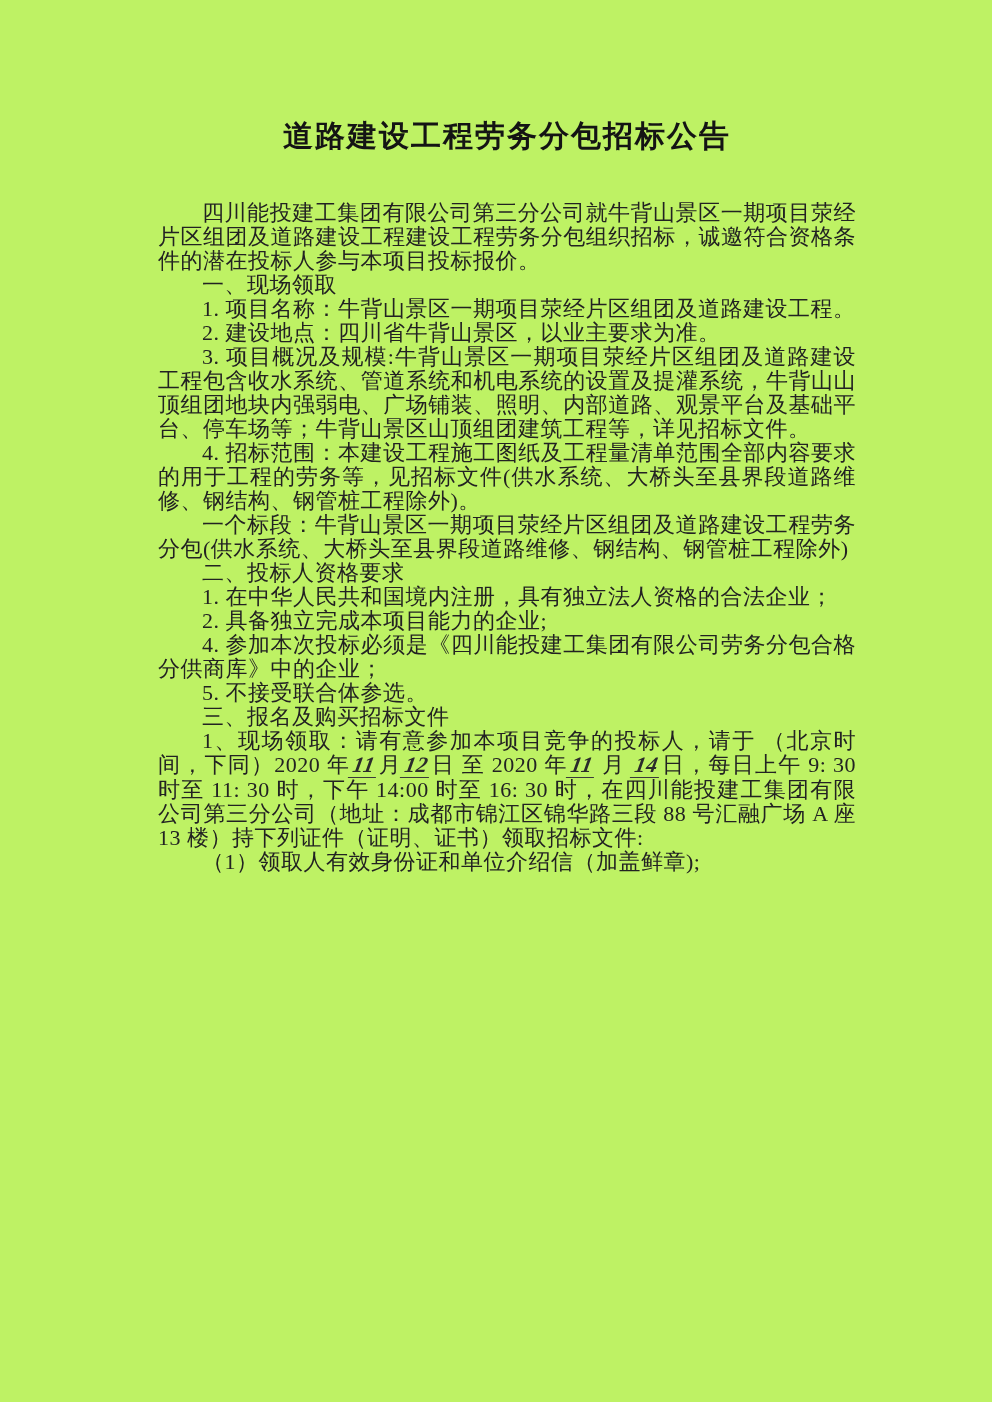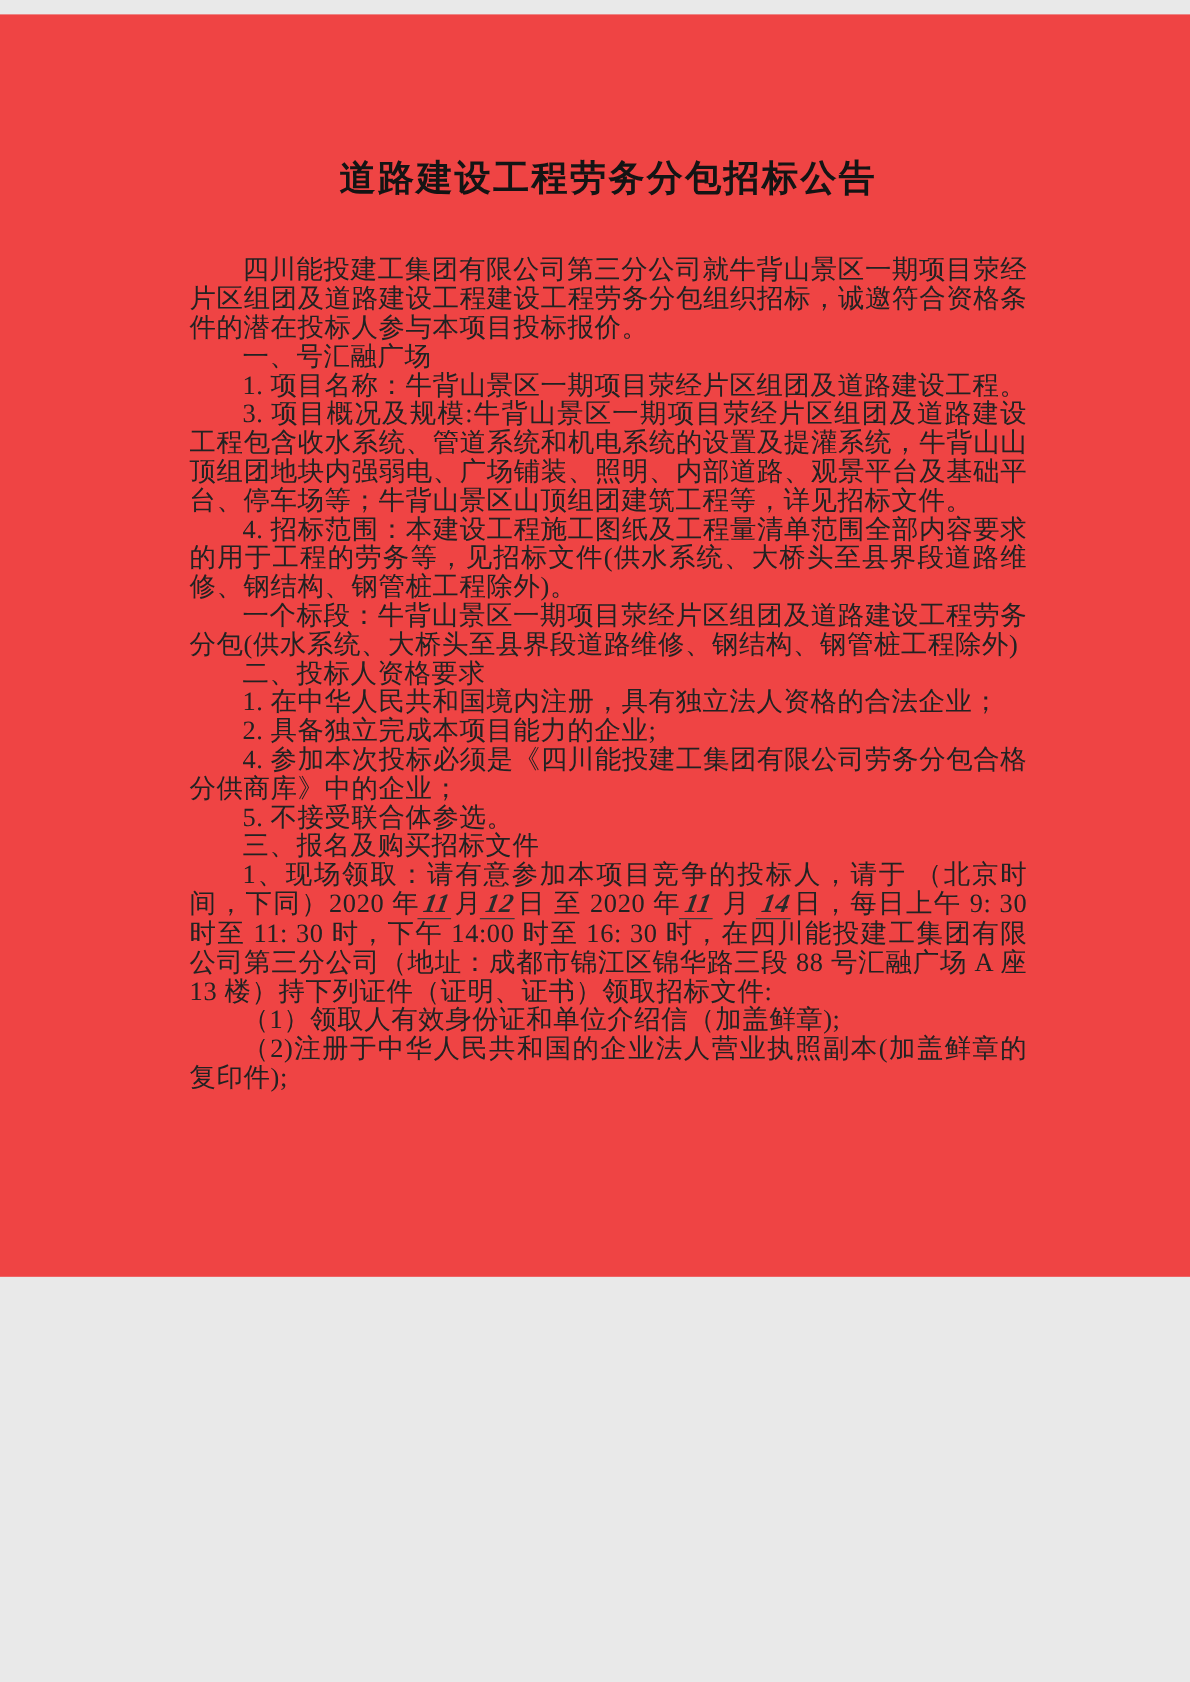--- a/index.html
+++ b/index.html
@@ -1,21 +1,21 @@
 <!DOCTYPE html>
 <html><head>
 <meta charset="utf-8">
 <style>
   html, body { margin: 0; padding: 0; background: #e9e9e9; }
   .page {
     position: relative;
     width: 992px;
-    height: 1052px;
-    margin: 12px auto;
-    background: #ef4444;
+    height: 1402px;
+    margin: 0 auto;
+    background: #bef264;
     box-sizing: border-box;
     padding: 116px 136px 0 158px;
     font-family: "Liberation Serif", "DejaVu Serif", serif;
     color: #222222;
     overflow: hidden;
   }
   .doc-title {
     margin: 0 0 44px 0;
     text-align: center;
     font-size: 30px;
@@ -45,28 +45,28 @@
     color: #2b2b2b;
   }
 </style>
 </head>
 <body>
 
 <div class="page">
   <h1 class="doc-title">道路建设工程劳务分包招标公告</h1>
   <div class="doc-body">
       <p class="para"><span>四川能投建工集团有限公司第三分公司就牛背山景区一期项目荥经片区组团及道路建设工程建设工程劳务分包组织招标，诚邀符合资格条件的潜在投标人参与本项目投标报价。</span></p>
-      <p class="para"><span>一、号汇融广场</span></p>
+      <p class="para"><span>一、现场领取</span></p>
       <p class="para"><span>1. 项目名称：牛背山景区一期项目荥经片区组团及道路建设工程。</span></p>
+      <p class="para"><span>2. 建设地点：四川省牛背山景区，以业主要求为准。</span></p>
       <p class="para"><span>3. 项目概况及规模:牛背山景区一期项目荥经片区组团及道路建设工程包含收水系统、管道系统和机电系统的设置及提灌系统，牛背山山顶组团地块内强弱电、广场铺装、照明、内部道路、观景平台及基础平台、停车场等；牛背山景区山顶组团建筑工程等，详见招标文件。</span></p>
       <p class="para"><span>4. 招标范围：本建设工程施工图纸及工程量清单范围全部内容要求的用于工程的劳务等，见招标文件(供水系统、大桥头至县界段道路维修、钢结构、钢管桩工程除外)。</span></p>
       <p class="para"><span>一个标段：牛背山景区一期项目荥经片区组团及道路建设工程劳务分包(供水系统、大桥头至县界段道路维修、钢结构、钢管桩工程除外)</span></p>
       <p class="para"><span>二、投标人资格要求</span></p>
       <p class="para"><span>1. 在中华人民共和国境内注册，具有独立法人资格的合法企业；</span></p>
       <p class="para"><span>2. 具备独立完成本项目能力的企业;</span></p>
       <p class="para"><span>4. 参加本次投标必须是《四川能投建工集团有限公司劳务分包合格分供商库》中的企业；</span></p>
       <p class="para"><span>5. 不接受联合体参选。</span></p>
       <p class="para"><span>三、报名及购买招标文件</span></p>
       <p class="para"><span>1、现场领取：请有意参加本项目竞争的投标人，请于 （北京时间，下同）2020 年</span><span class="handwritten">11</span><span>月</span><span class="handwritten">12</span><span>日 至 2020 年</span><span class="handwritten">11</span><span> 月 </span><span class="handwritten">14</span><span>日，每日上午 9: 30 时至 11: 30 时，下午 14:00 时至 16: 30 时，在四川能投建工集团有限公司第三分公司（地址：成都市锦江区锦华路三段 88 号汇融广场 A 座 13 楼）持下列证件（证明、证书）领取招标文件:</span></p>
       <p class="para"><span>（1）领取人有效身份证和单位介绍信（加盖鲜章);</span></p>
-      <p class="para"><span>（2)注册于中华人民共和国的企业法人营业执照副本(加盖鲜章的复印件);</span></p>
     </div>
 </div>
 
 </body></html>

